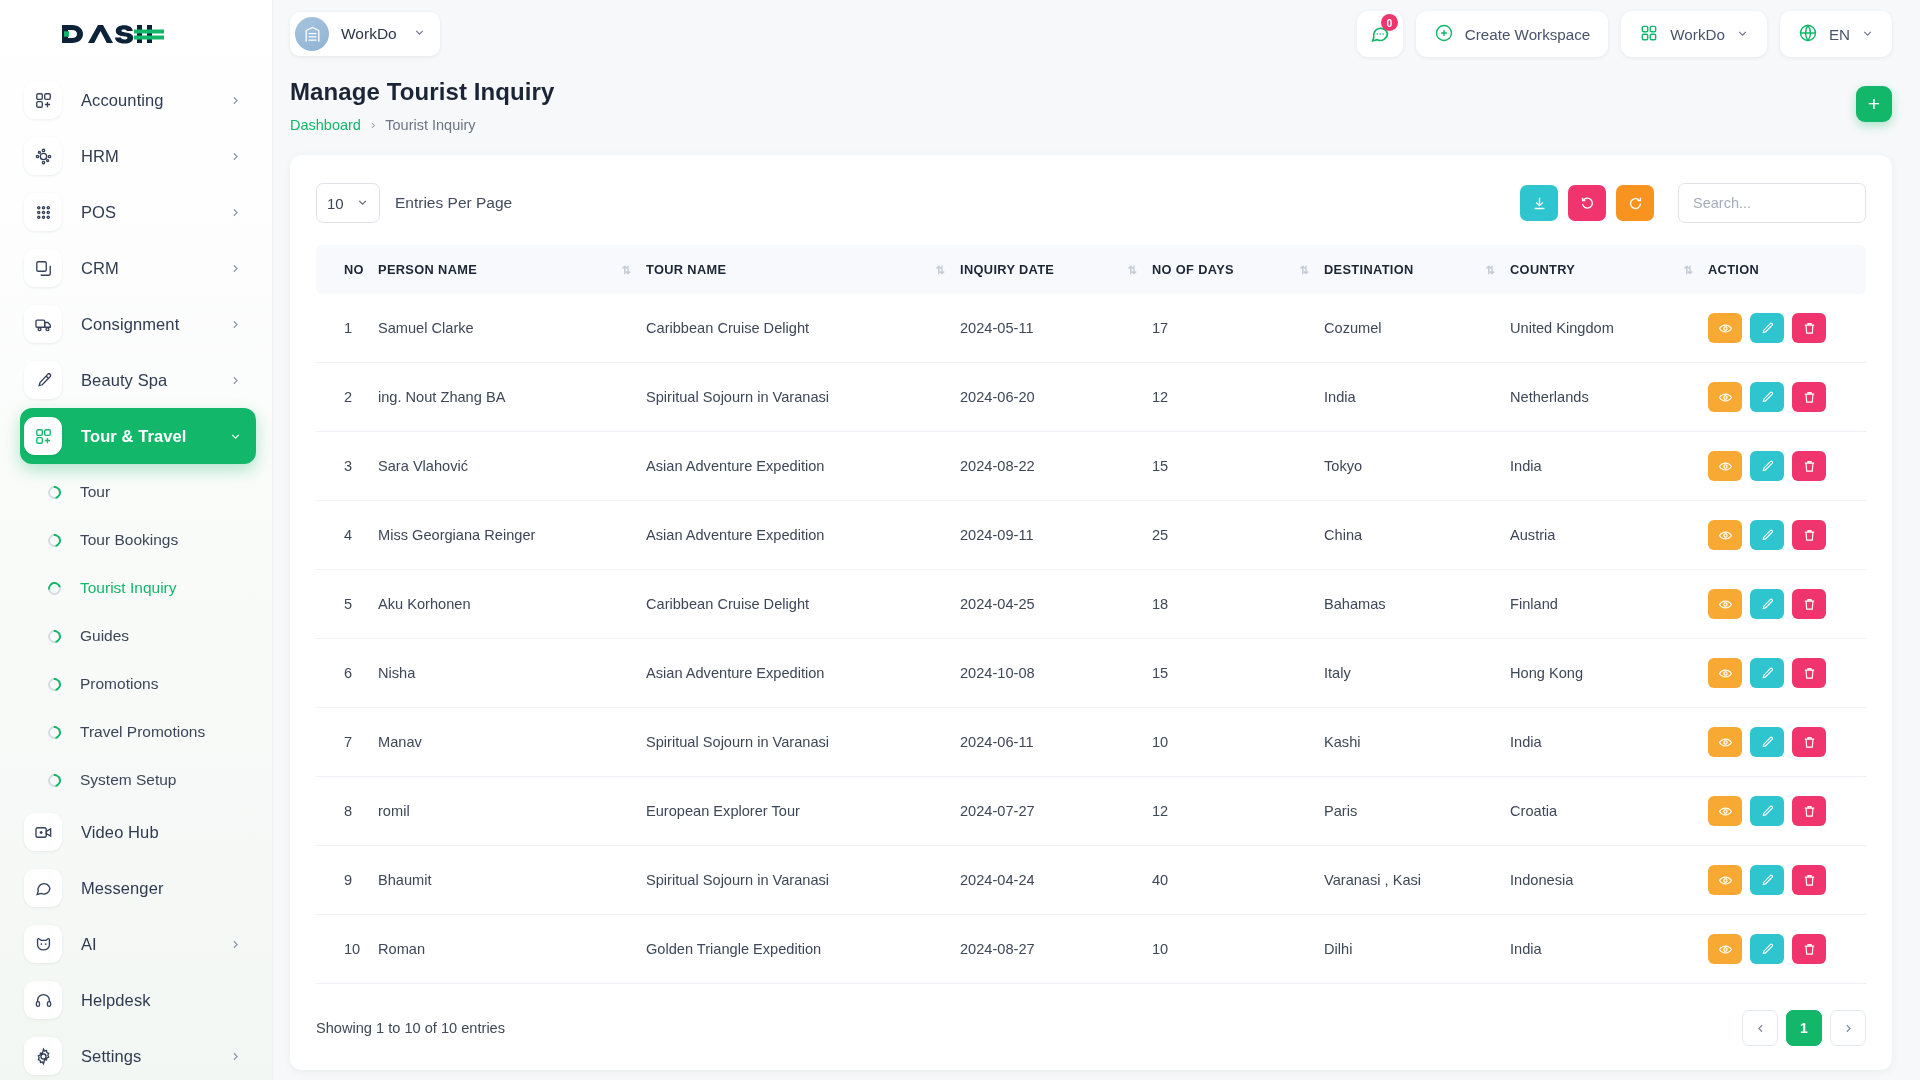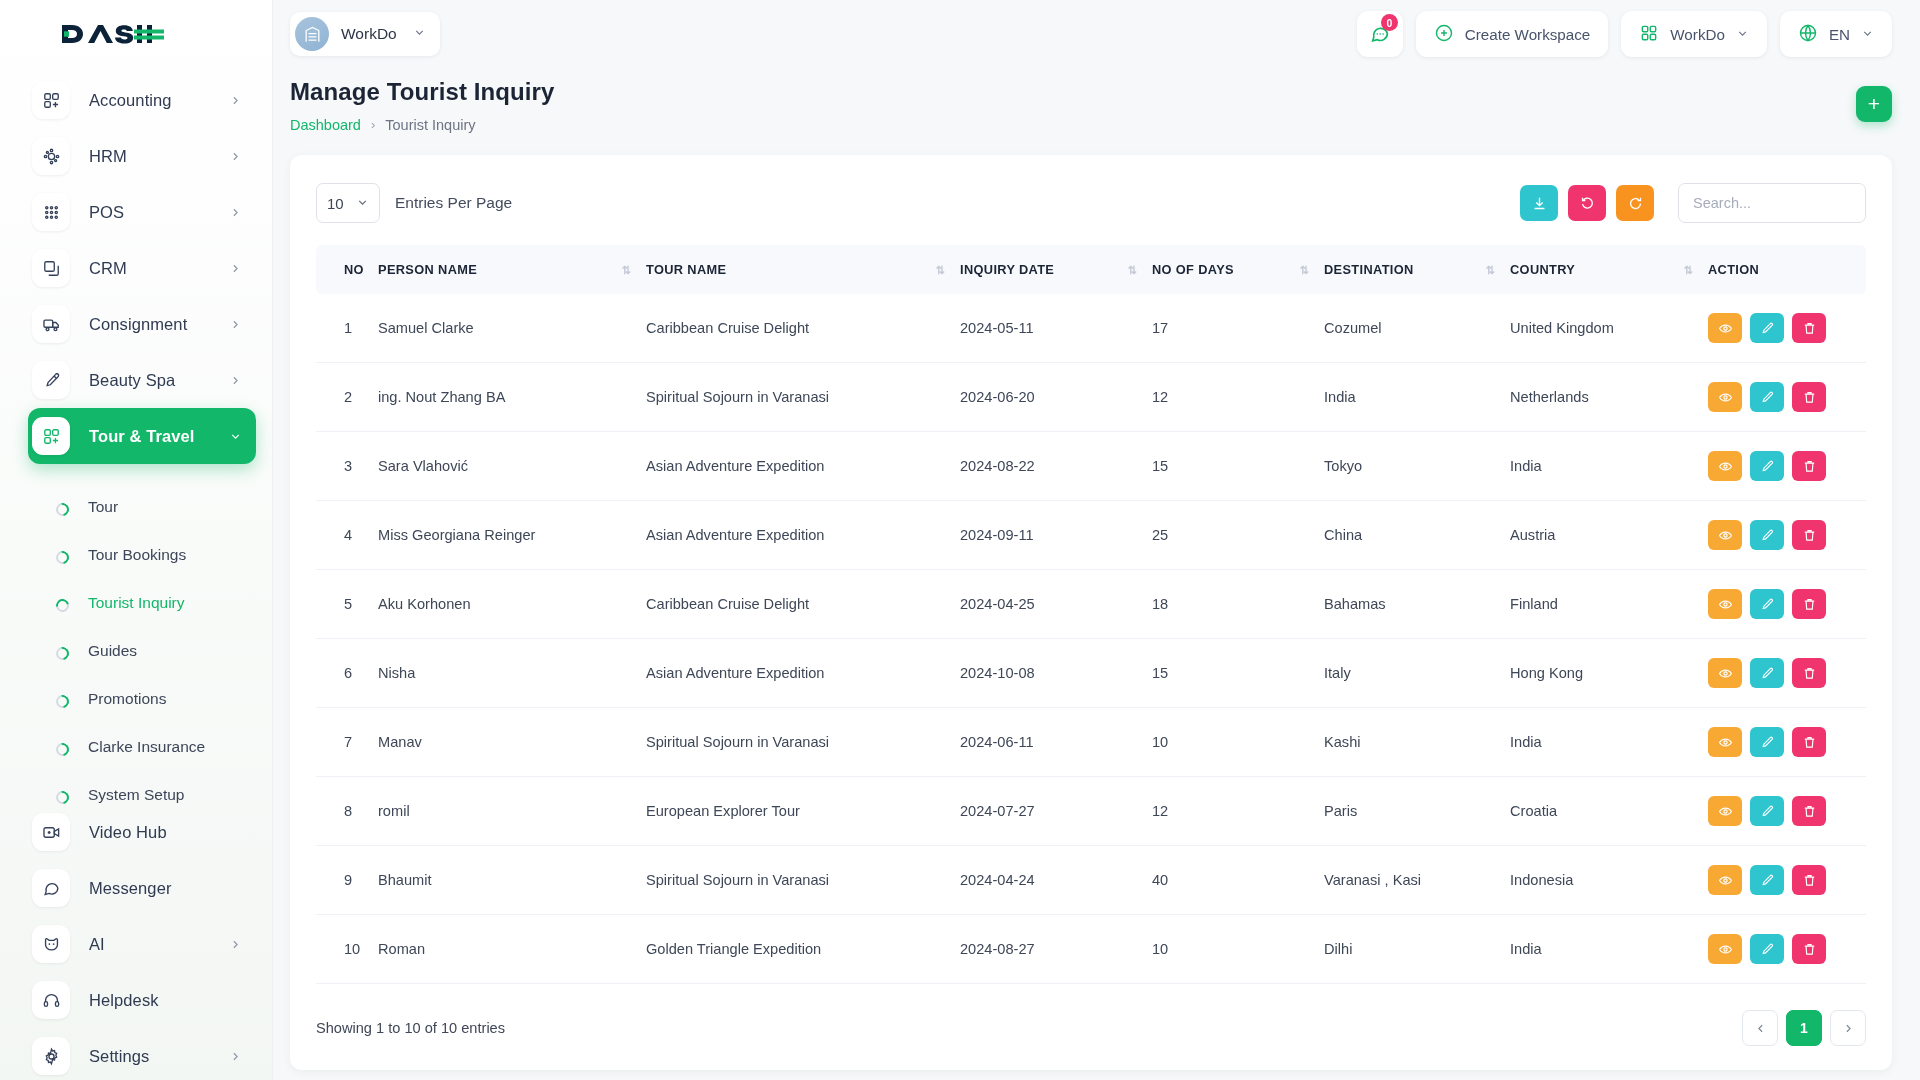--- a/index.html
+++ b/index.html
@@ -14,21 +14,21 @@
   
   .sidebar {
     width: 272px; height: 1080px; flex: 0 0 272px;
     background: linear-gradient(180deg,#ffffff 0%,#f3f7f4 100%);
     position: relative; z-index: 5;
     display: flex; flex-direction: column;
     box-shadow: 1px 0 0 rgba(0,0,0,0.03);
   }
   .logo-wrap { height: 68px; display: flex; align-items: center; padding-left: 58px; flex: 0 0 68px;}
   .logo { display: flex; align-items: center; height: 30px; }
-  .nav { flex: 1; overflow: hidden; padding: 4px 16px 0 28px; }
+  .nav { flex: 1; overflow: hidden; padding: 4px 16px 0 20px; }
   .nav-item {
     display: flex; align-items: center; height: 56px;
     border-radius: 12px; cursor: pointer; padding-right: 14px;
     position: relative;
   }
   .nav-ico {
     width: 38px; height: 38px; flex: 0 0 38px; margin-left: 4px;
     background: #ffffff; border-radius: 11px;
     display: flex; align-items: center; justify-content: center;
     box-shadow: 0 1px 3px rgba(20,40,60,0.07);
@@ -39,21 +39,21 @@
     letter-spacing: .1px; white-space: nowrap;
   }
   .nav-chev { margin-left: auto; color: #8a93a6; display:flex; align-items:center;}
   .nav-chev svg { width: 13px; height: 13px; stroke: #8a93a6; fill: none; stroke-width: 2.1; }
   .nav-item.active { background: #12b76a; box-shadow: 0 6px 16px rgba(18,183,106,0.32); }
   .nav-item.active .nav-label { color: #fff; font-weight: bold; }
   .nav-item.active .nav-chev svg { stroke: #fff; }
   .nav-item.active .nav-ico svg { stroke: #12b76a; }
 
   .subnav { padding: 4px 0 0 0; }
-  .sub-item { display: flex; align-items: flex-end; height: 48px; padding-left: 28px; cursor: pointer; }
+  .sub-item { display: flex; align-items: center; height: 48px; padding-left: 28px; cursor: pointer; }
   .sub-dot {
     width: 13px; height: 13px; flex:0 0 13px; border-radius: 50%;
     border: 2.6px solid #d5dbe3; border-top-color: #12b76a; border-right-color:#12b76a;
     transform: rotate(34deg);
   }
   .sub-label { margin-left: 19px; font-size: 15.5px; color: #3d4658; }
   .sub-item.active .sub-label { color: #12b76a; }
   .sub-item.active .sub-dot { border-color:#d5dbe3; border-top-color:#12b76a; border-left-color:#12b76a;}
 
   
@@ -339,21 +339,21 @@
           <div class="sub-item">
             <span class="sub-dot"></span>
             <span class="sub-label">Guides</span>
           </div>
           <div class="sub-item">
             <span class="sub-dot"></span>
             <span class="sub-label">Promotions</span>
           </div>
           <div class="sub-item">
             <span class="sub-dot"></span>
-            <span class="sub-label">Clarke Insurance</span>
+            <span class="sub-label">Travel Promotions</span>
           </div>
           <div class="sub-item">
             <span class="sub-dot"></span>
             <span class="sub-label">System Setup</span>
           </div>
         </div>
       <div id="nav-bottom">
           <div class="nav-item">
             <span class="nav-ico">
               <svg viewBox="0 0 24 24">

